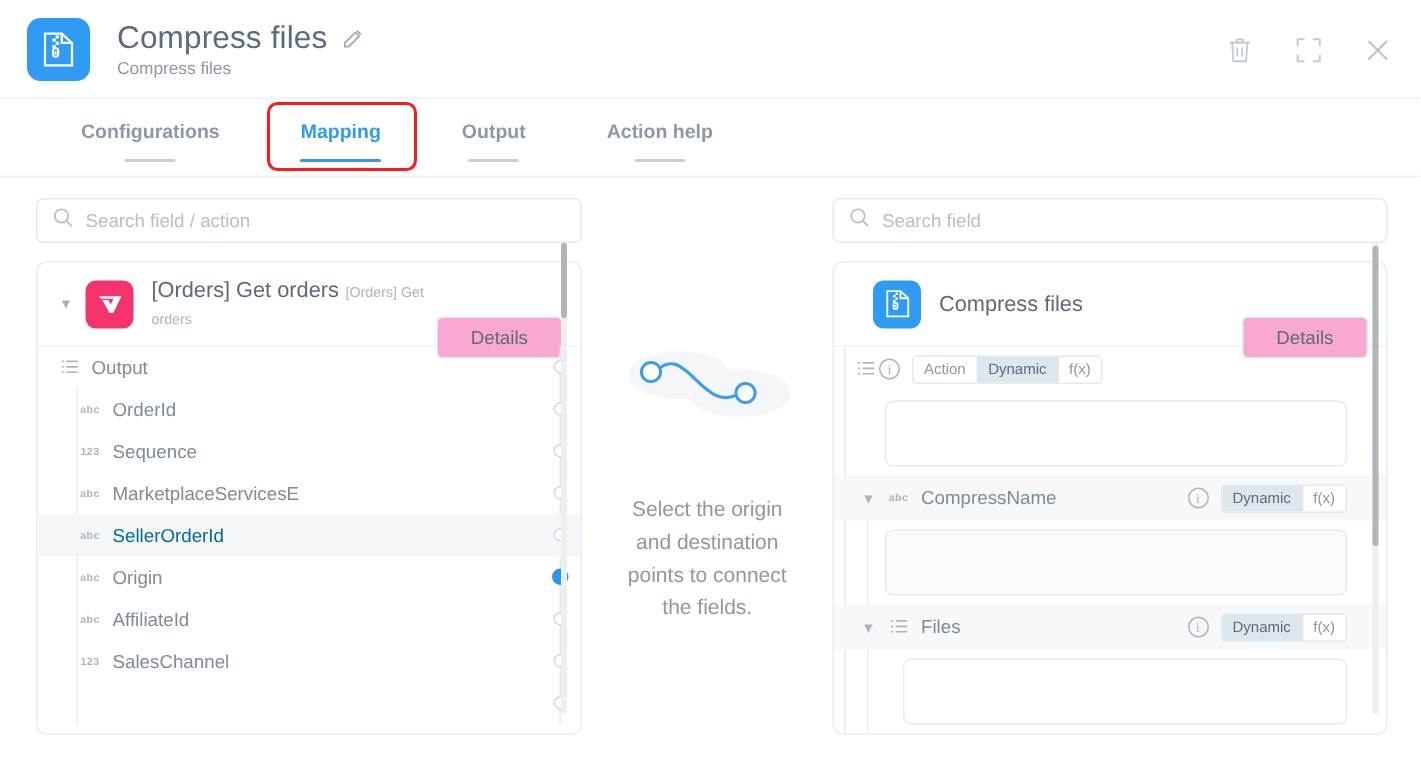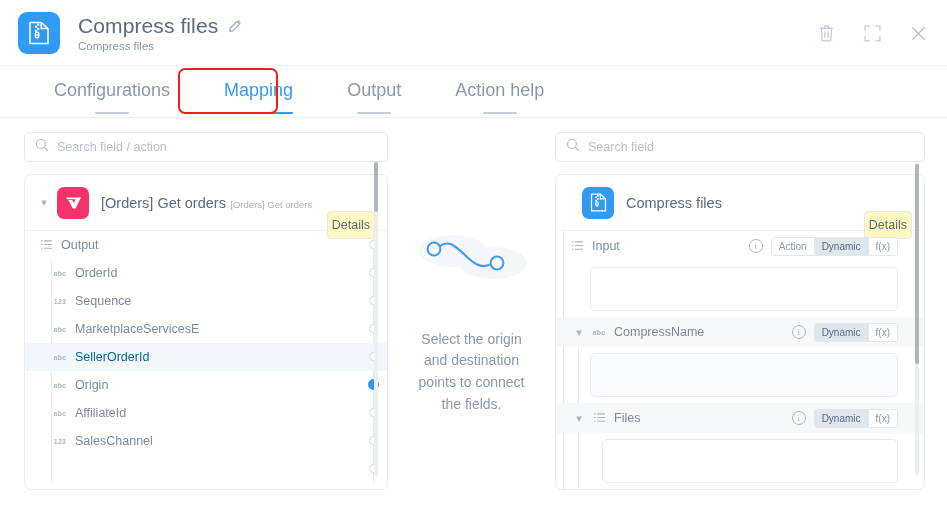--- a/index.html
+++ b/index.html
@@ -33,21 +33,21 @@
   .hdr-btn { cursor: pointer; display: flex; align-items: center; justify-content: center;
              width: 22px; height: 22px; }
 
   
   .tabs {
     height: 52px; display: flex; align-items: flex-start;
     padding-left: 54px; gap: 54px; position: relative;
     border-bottom: 1px solid #eef1f4;
   }
   .tab { position: relative; padding-top: 14px; cursor: pointer; text-align: center; }
-  .tab-label { font-size: 18px; color: #8a98a8; display: block; }
+  .tab-label { font-size: 13px; color: #8a98a8; display: block; font-weight: bold; }
   .tab-underline {
     display: block; height: 2px; background: #c7ced6;
     width: 34px; margin: 11px auto 0; border-radius: 1px;
   }
   .tab.active .tab-label { color: #2f9bf5; }
   .tab.active .tab-underline { background: #2f9bf5; width: 100%; }
   .tab-highlight {
     position: absolute; left: 178px; top: 68px; width: 100px; height: 46px;
     border: 2.5px solid #fb1b1b; border-radius: 7px; pointer-events: none;
   }
@@ -82,22 +82,22 @@
   .chev { width: 14px; display: flex; align-items: center; justify-content: center;
           color: #a9b4c0; font-size: 11px; cursor: pointer; flex: none; }
   .node-icon { width: 32px; height: 32px; border-radius: 7px; flex: none;
                display: flex; align-items: center; justify-content: center; margin-left: 6px; }
   .node-icon.red  { background: #f4336d; }
   .node-icon.blue { background: #2f9bf5; }
   .node-texts { margin-left: 12px; flex: 1; }
   .node-title { font-size: 14.5px; color: #5b6b7c; }
   .node-sub   { font-size: 9.5px; color: #a9b4c0; margin-top: 2px; }
   .details-btn {
-    border: 1px solid #e3e8ee; border-radius: 4px; background: #fef9c3;
-    font-size: 12.5px; color: #5b6b7c; padding: 6px 4px; cursor: pointer;
+    border: 1px solid #e3e8ee; border-radius: 4px; background: #f9a8d4;
+    font-size: 12.5px; color: #5b6b7c; padding: 6px 22px; cursor: pointer;
     font-family: "Liberation Sans", sans-serif;
     margin-top: 44px;
   }
 
   .rows { position: relative; }
   .row { display: flex; align-items: center; height: 28px; position: relative; }
   .row.group { padding-left: 12px; }
   .row.field { padding-left: 26px; }
   .row.selected { background: #f4f7fa; }
   .row-icon { width: 18px; font-size: 7px; color: #aab5c1; display: flex;
@@ -364,21 +364,20 @@
         <div class="rows" style="position:relative;">
           <div class="rail rail-right"></div>
 
           <div class="rrow">
 
             <span class="row-icon">
               <svg width="11" height="10" viewBox="0 0 12 11">
                 <path d="M0 1h1.6M0 5h1.6M0 9h1.6M3.4 1H12M3.4 5H12M3.4 9H12" stroke="#aab5c1" stroke-width="1.2" fill="none"></path>
               </svg>
             </span>
-            <span class="row-label">Input</span>
             <span class="info-icon">i</span>
             <span class="seg">
               <span class="seg-item">Action</span>
               <span class="seg-item active">Dynamic</span>
               <span class="seg-item">f(x)</span>
             </span>
           </div>
           <div class="drop-area"></div>
 
           <div style="position:relative;">

